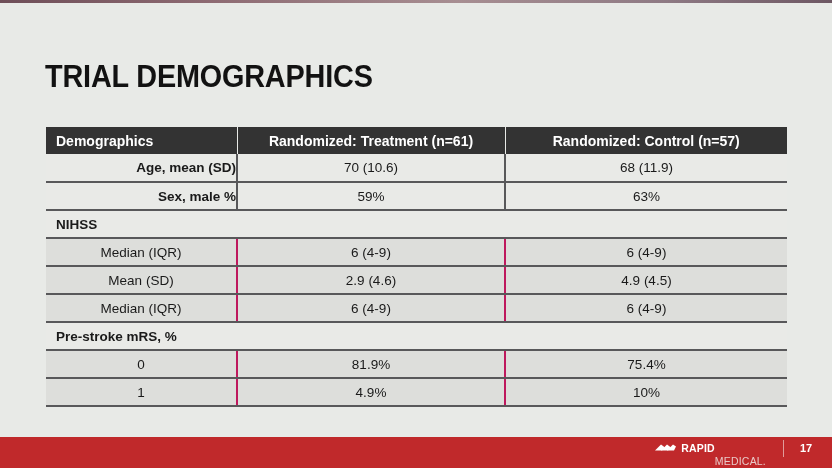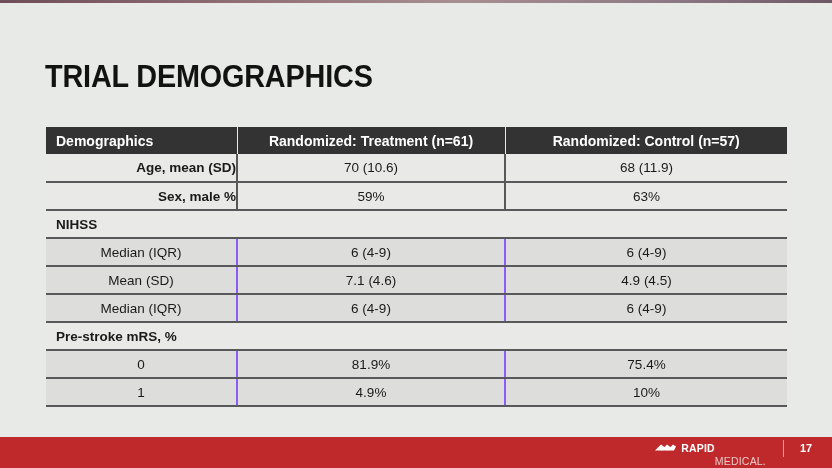--- a/index.html
+++ b/index.html
@@ -103,21 +103,21 @@
     border-bottom: 2px solid #58585a;
     font-weight: bold;
     text-align: left;
     padding-left: 10px;
   }
 
   
   tr.sub td {
     background: #dddedb;
     border-bottom: 2px solid #58585a;
-    border-right: 2px solid #8b5cf6;
+    border-right: 2px solid #be185d;
     text-align: center;
     font-weight: normal;
   }
   tr.sub td:last-child { border-right: none; }
   tr.sub td.lbl { text-align: center; }
 
   tr.last td { border-bottom: 2px solid #58585a; }
 
   
   .footer {
@@ -206,21 +206,21 @@
       <tr class="section">
         <td colspan="3">NIHSS</td>
       </tr>
       <tr class="sub">
         <td class="lbl">Median (IQR)</td>
         <td class="val">6 (4-9)</td>
         <td class="val">6 (4-9)</td>
       </tr>
       <tr class="sub">
         <td class="lbl">Mean (SD)</td>
-        <td class="val">7.1 (4.6)</td>
+        <td class="val">2.9 (4.6)</td>
         <td class="val">4.9 (4.5)</td>
       </tr>
       <tr class="sub">
         <td class="lbl">Median (IQR)</td>
         <td class="val">6 (4-9)</td>
         <td class="val">6 (4-9)</td>
       </tr>
       <tr class="section">
         <td colspan="3">Pre-stroke mRS, %</td>
       </tr>

